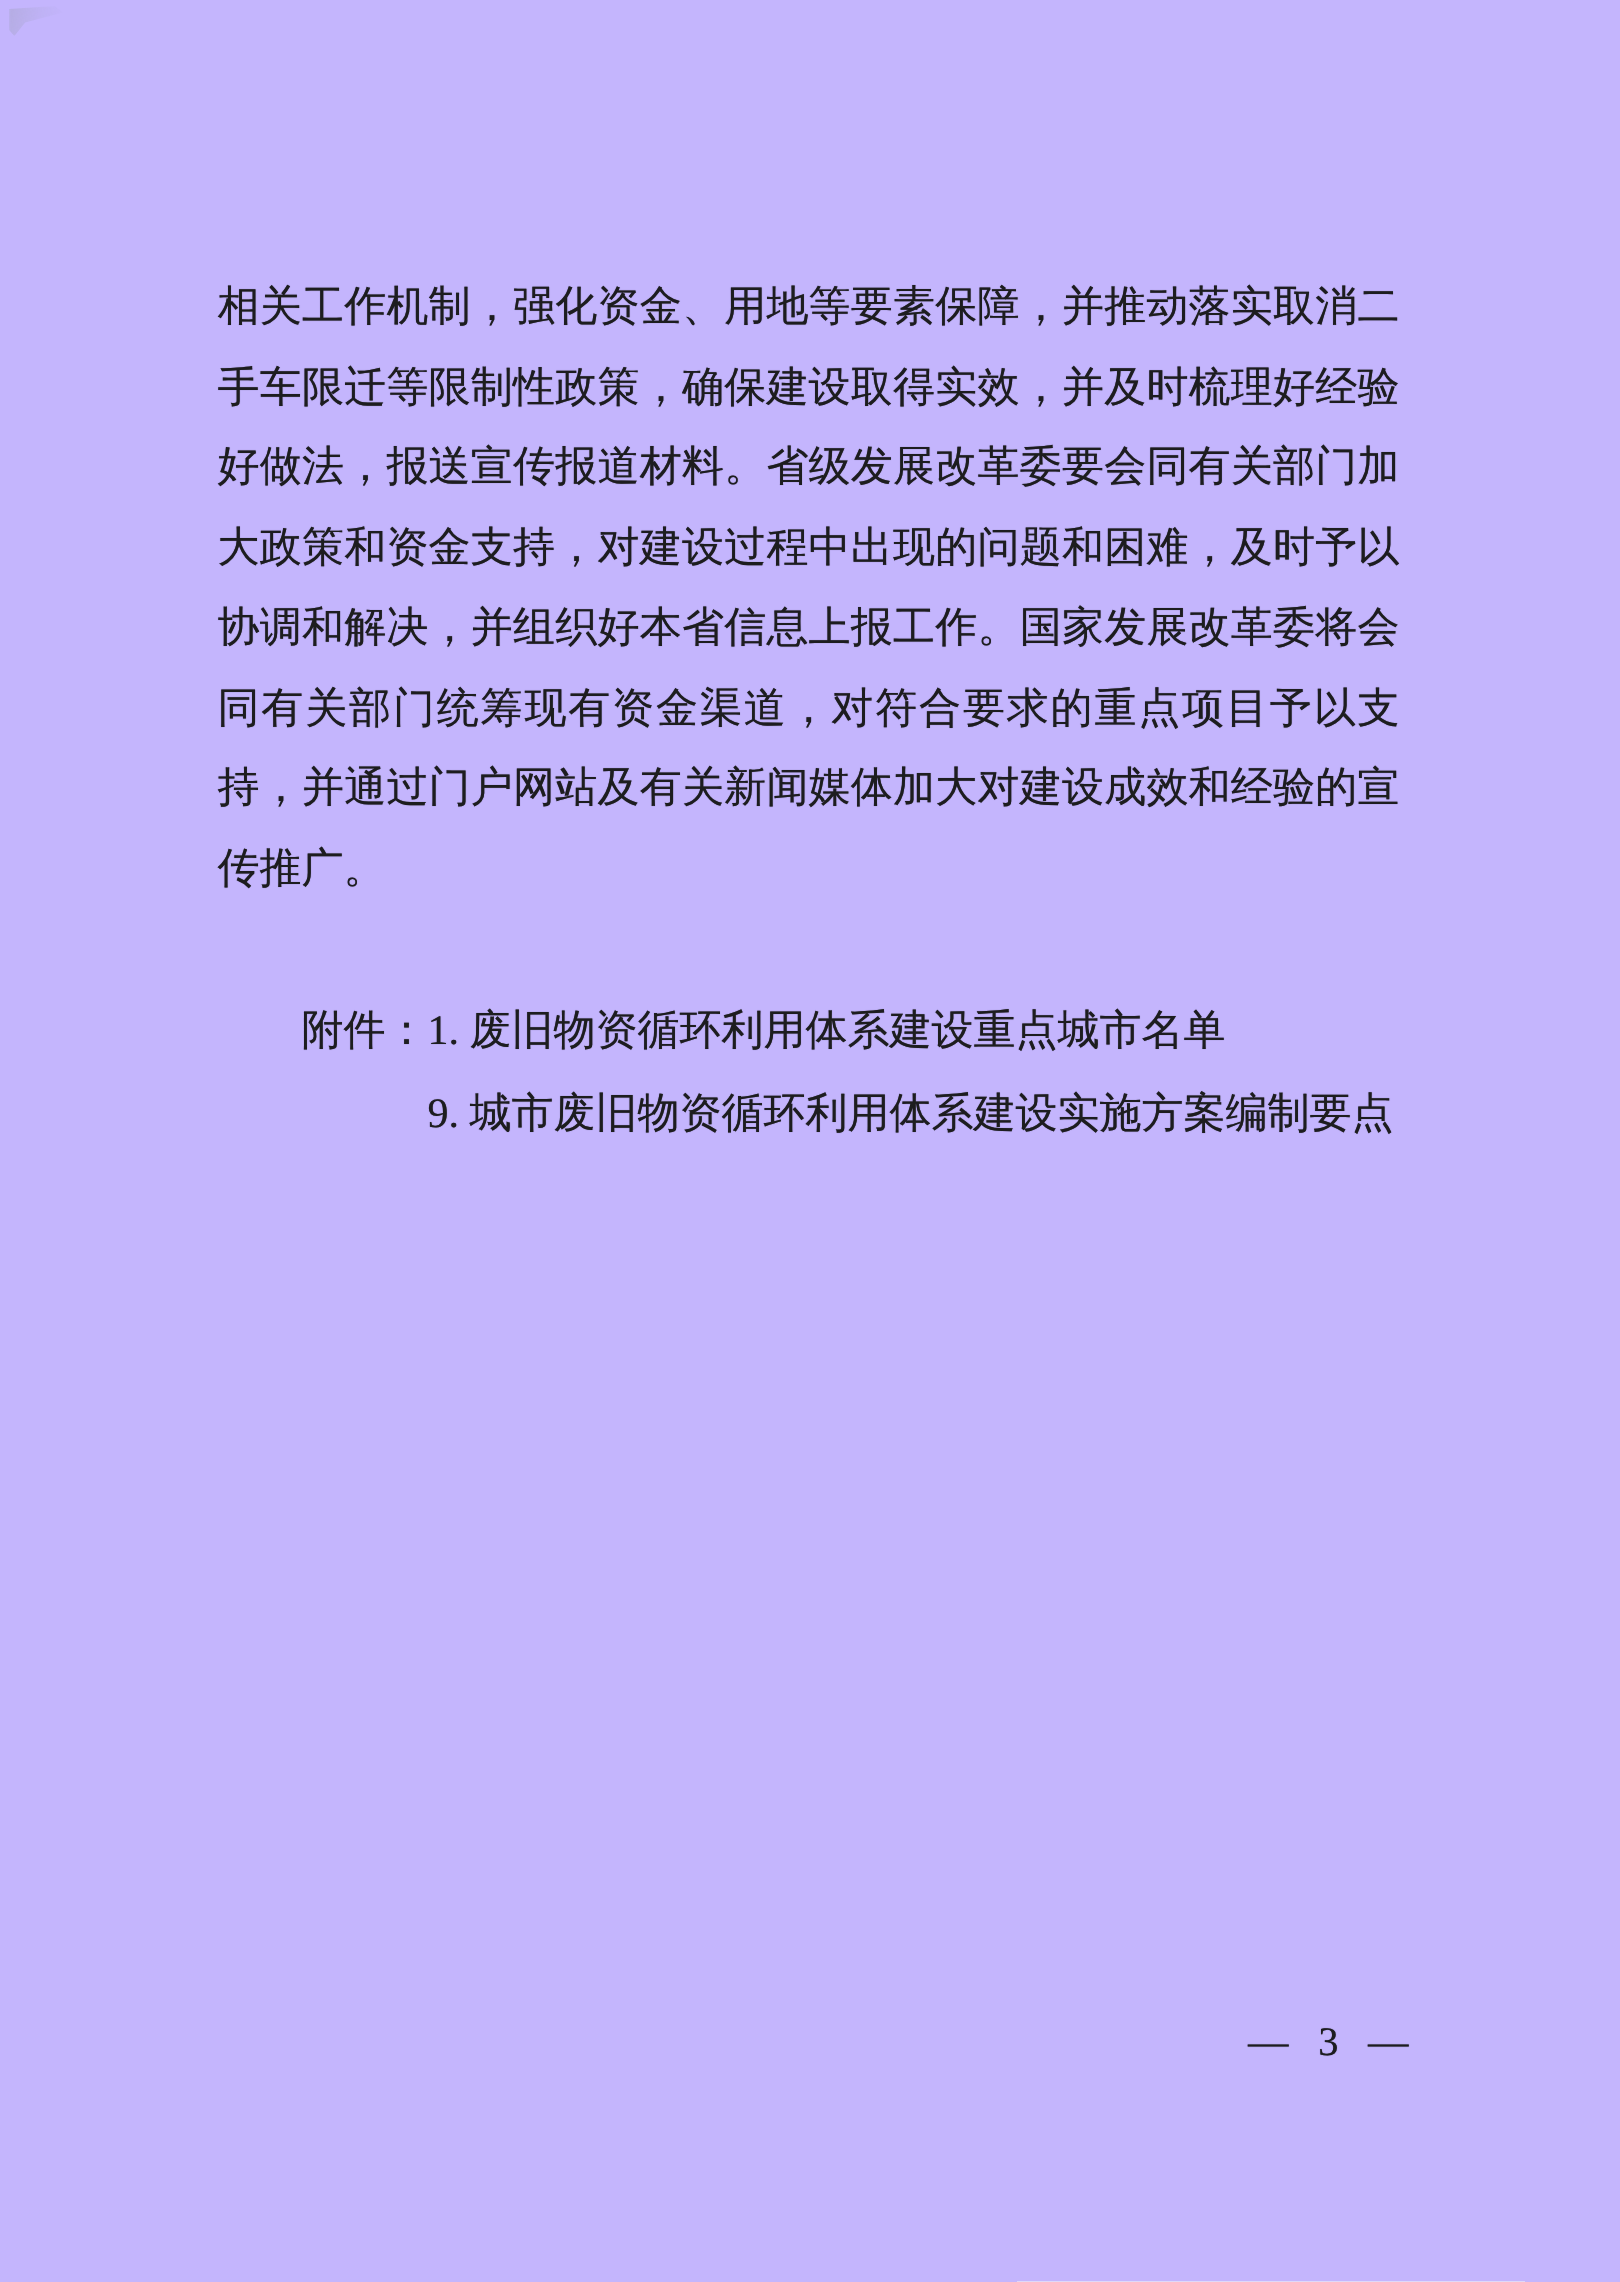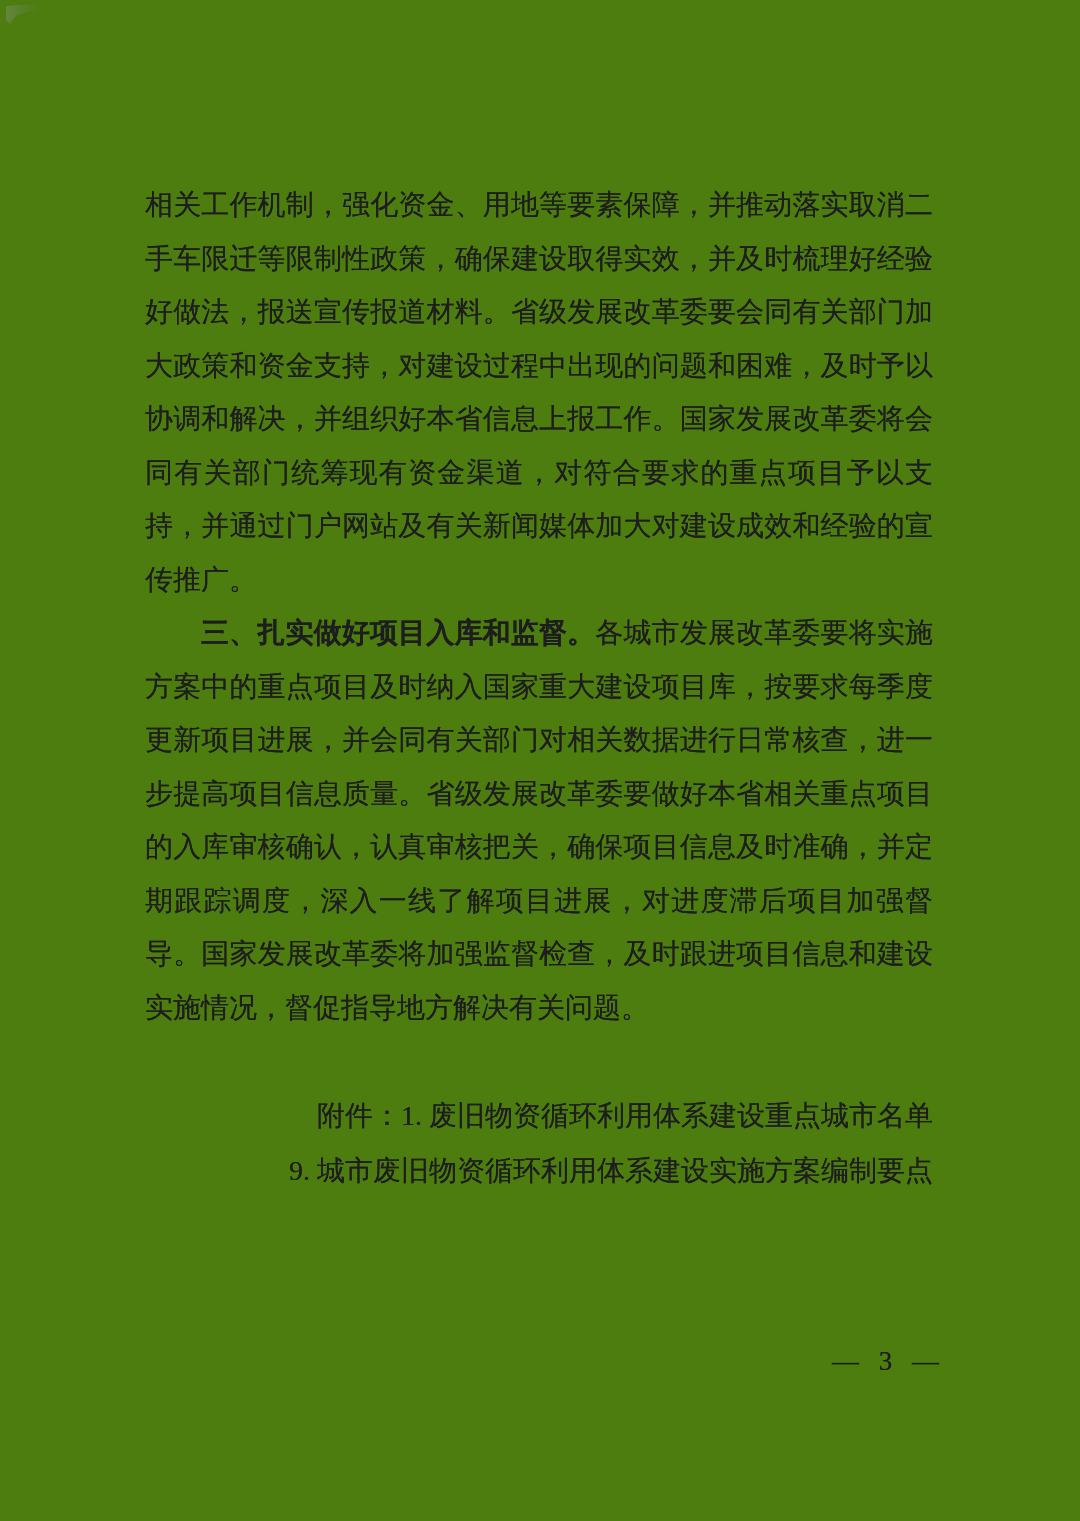--- a/index.html
+++ b/index.html
@@ -5,21 +5,21 @@
   html, body {
     margin: 0;
     padding: 0;
     background: #f4f4f5;
   }
   .page {
     position: relative;
     width: 1080px;
     height: 1521px;
     margin: 0 auto;
-    background: #4d7c0f;
+    background: #c4b5fd;
     overflow: hidden;
     font-family: "Liberation Serif", "DejaVu Serif", serif;
     color: #1d1d1f;
   }
   
   .smudge {
     position: absolute;
     left: 6px;
     top: 4px;
     width: 36px;
@@ -48,21 +48,20 @@
     text-indent: 2em;
   }
   .para .lead {
     font-weight: bold;
   }
   .attachments {
     margin-top: 53.5px;
     font-size: 28px;
     line-height: 55px;
     text-shadow: 0 0 0.5px rgba(25,25,28,0.75);
-    text-align: right;
   }
   .att-line.first { padding-left: 56px; }
   .att-line.second { padding-left: 140px; }
   .footer {
     position: absolute;
     left: 832px;
     top: 1341px;
     font-size: 27px;
     line-height: 40px;
     letter-spacing: 2px;
@@ -74,21 +73,20 @@
 <body>
 
 <div class="page">
 
   <div class="smudge"></div>
 
   <main class="content">
 
     <p class="para">相关工作机制，强化资金、用地等要素保障，并推动落实取消二手车限迁等限制性政策，确保建设取得实效，并及时梳理好经验好做法，报送宣传报道材料。省级发展改革委要会同有关部门加大政策和资金支持，对建设过程中出现的问题和困难，及时予以协调和解决，并组织好本省信息上报工作。国家发展改革委将会同有关部门统筹现有资金渠道，对符合要求的重点项目予以支持，并通过门户网站及有关新闻媒体加大对建设成效和经验的宣传推广。</p>
 
-    <p class="para indent"><b class="lead">三、扎实做好项目入库和监督。</b><span>各城市发展改革委要将实施方案中的重点项目及时纳入国家重大建设项目库，按要求每季度更新项目进展，并会同有关部门对相关数据进行日常核查，进一步提高项目信息质量。省级发展改革委要做好本省相关重点项目的入库审核确认，认真审核把关，确保项目信息及时准确，并定期跟踪调度，深入一线了解项目进展，对进度滞后项目加强督导。国家发展改革委将加强监督检查，及时跟进项目信息和建设实施情况，督促指导地方解决有关问题。</span></p>
 
     <div class="attachments">
       <div class="att-line first"><span class="att-label">附件：</span><span>1. 废旧物资循环利用体系建设重点城市名单</span></div>
       <div class="att-line second">9. 城市废旧物资循环利用体系建设实施方案编制要点</div>
     </div>
 
   </main>
 
   <div class="footer">— 3 —</div>
 

